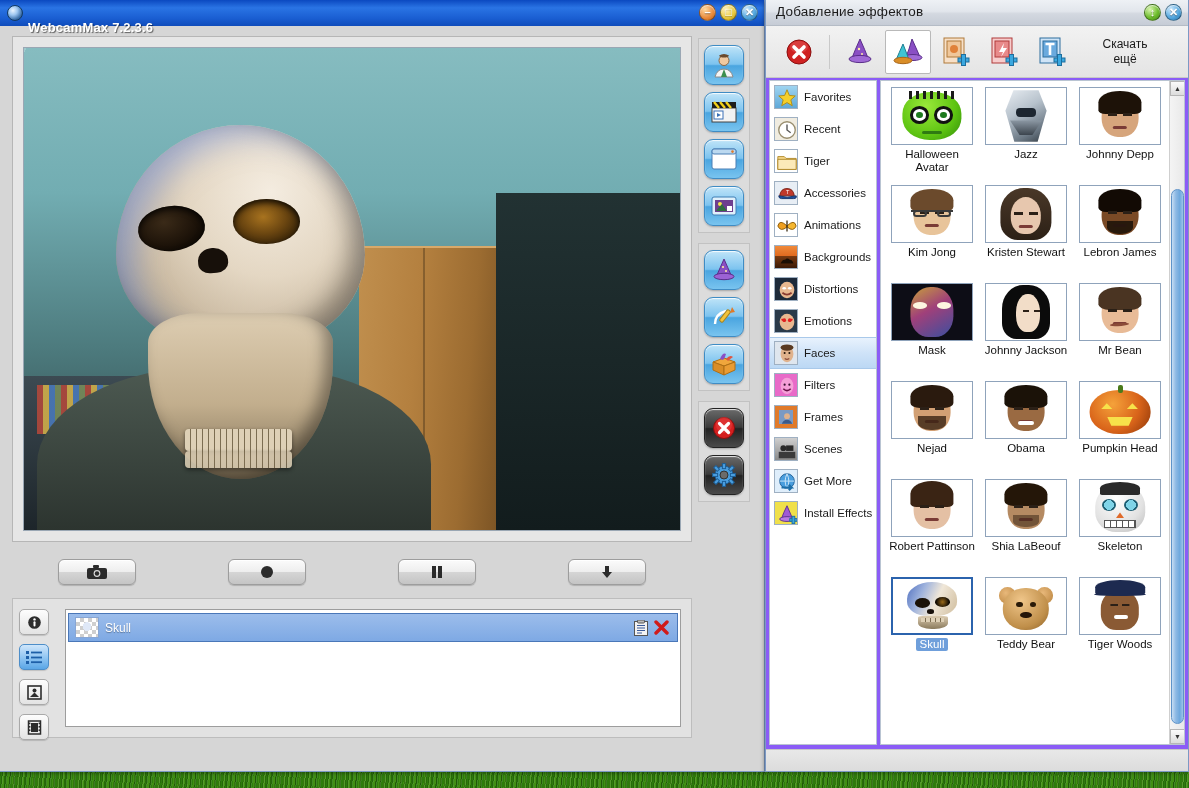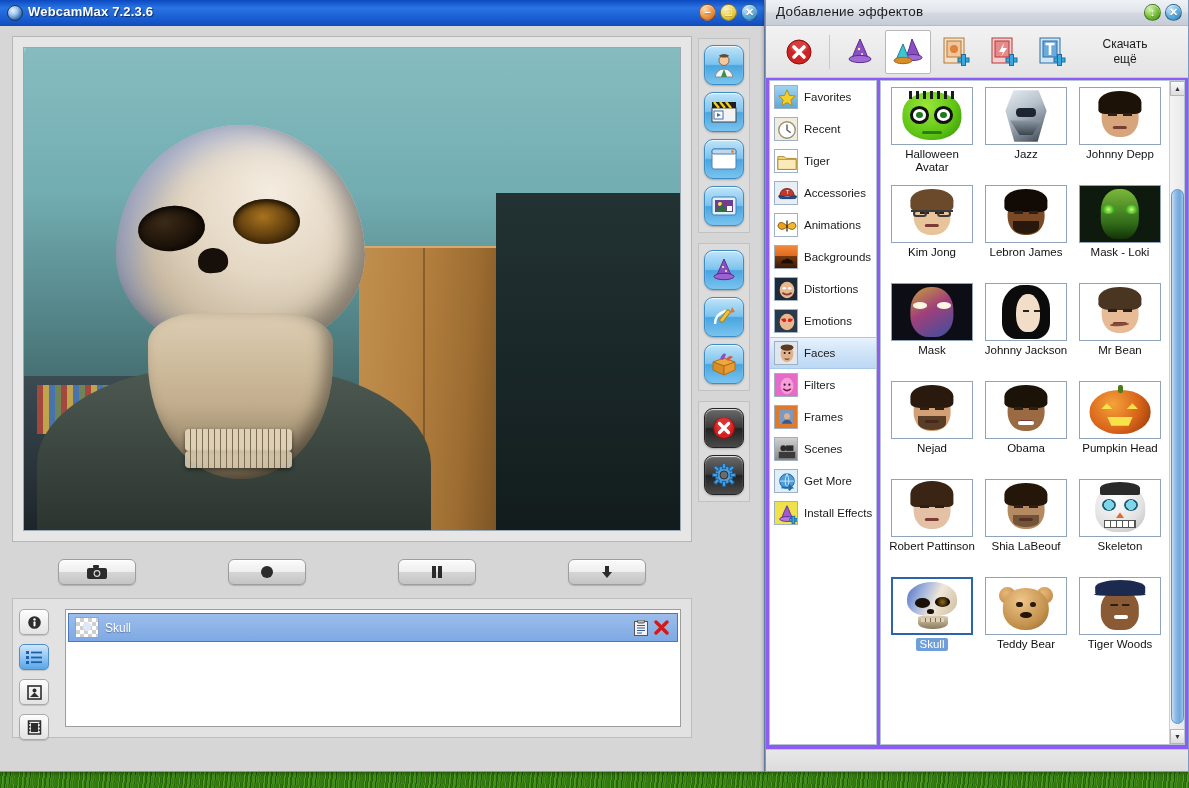--- a/index.html
+++ b/index.html
@@ -28,21 +28,21 @@
     border-top: none; border-left: none;
     box-shadow: 1px 1px 4px rgba(0,0,0,.4);
   }
   .titlebar {
     height: 26px;
     background: linear-gradient(180deg,#1b5fd0 0%, #2e7ae8 22%, #1b62d6 60%, #1550b8 100%);
     position: relative;
   }
   #main-window .titlebar { background: linear-gradient(180deg,#0b49c0 0%, #2a74e4 30%, #1a5ed2 70%, #0f4cbb 100%); }
   .title-text {
-    position: absolute; left: 28px; top: 4px;
+    position: absolute; left: 28px; top: 20px;
     color: #fff; font-size: 13px; font-weight: bold;
     text-shadow: 1px 1px 1px rgba(0,0,0,.55);
     letter-spacing: .2px;
   }
   .title-icon {
     position: absolute; left: 7px; top: 5px; width: 16px; height: 16px;
     border-radius: 50%;
     background: radial-gradient(circle at 35% 32%, #eaf4ff 0%, #9dc6f0 35%, #3b6ea8 70%, #1b3c66 100%);
     border: 1px solid #123a63;
   }
@@ -833,37 +833,39 @@
      </div>
       <div style="position:absolute;left:24%;top:42%;width:52%;height:12%;border-top:2px solid #3a3a3a"></div>
       <div style="position:absolute;left:26%;top:42%;width:18%;height:14%;border:2px solid #3a3a3a;border-radius:4px"></div>
       <div style="position:absolute;left:56%;top:42%;width:18%;height:14%;border:2px solid #3a3a3a;border-radius:4px"></div>
             </div>
             <div class="fx-caption">Kim Jong</div>
           </div>
           <div class="fx-item">
             <div class="fx-thumb">
               <div class="face">
+        <div style="position:absolute;left:50%;top:4%;width:64%;height:92%;transform:translateX(-50%);background:linear-gradient(180deg,#4a3828,#2c2016);border-radius:46% 46% 34% 34%"></div>
+        <div class="f-head" style="background:#e7c7ae;top:20%;height:66%;width:38%"></div>
+        <div class="f-eyes" style="top:46%"></div>
+                <div class="f-mouth" style="top:70%"></div>
+              </div>
+            </div>
+            <div class="fx-caption">Kristen Stewart</div>
+          </div>
+          <div class="fx-item">
+            <div class="fx-thumb">
+              <div class="face">
        <div class="f-head" style="background:#7a4a26"></div>
        <div class="f-hair" style="background:#120a04;border-radius:54% 54% 20% 20%"></div>
        <div class="f-eyes"></div>
                 <div class="f-mouth"></div>
      </div>
       <div style="position:absolute;left:34%;top:62%;width:32%;height:24%;background:#1a1008;border-radius:0 0 50% 50%;opacity:.85"></div>
             </div>
             <div class="fx-caption">Lebron James</div>
-          </div>
-          <div class="fx-item">
-            <div class="fx-thumb">
-              <div style="position:absolute;inset:0;background:#0d1a0d"></div>
-      <div style="position:absolute;left:50%;top:6%;width:48%;height:88%;transform:translateX(-50%);background:linear-gradient(180deg,#7ab83a,#2f6a18 70%,#143208 100%);border-radius:44% 44% 40% 40%"></div>
-      <div style="position:absolute;left:28%;top:34%;width:16%;height:16%;border-radius:50%;background:radial-gradient(circle,#c8ff6a,#2fa81d 70%)"></div>
-      <div style="position:absolute;left:56%;top:34%;width:16%;height:16%;border-radius:50%;background:radial-gradient(circle,#c8ff6a,#2fa81d 70%)"></div>
-            </div>
-            <div class="fx-caption">Mask - Loki</div>
           </div>
           <div class="fx-item">
             <div class="fx-thumb">
               <div style="position:absolute;inset:0;background:#0d0d16"></div>
       <div style="position:absolute;left:50%;top:6%;width:54%;height:88%;transform:translateX(-50%);background:linear-gradient(150deg,#c8a03a,#a0407a 45%,#3a4fa0 100%);border-radius:46% 46% 42% 42%"></div>
       <div style="position:absolute;left:26%;top:32%;width:18%;height:12%;border-radius:50%;background:#fdf6e0"></div>
       <div style="position:absolute;left:56%;top:32%;width:18%;height:12%;border-radius:50%;background:#fdf6e0"></div>
             </div>
             <div class="fx-caption">Mask</div>
           </div>

